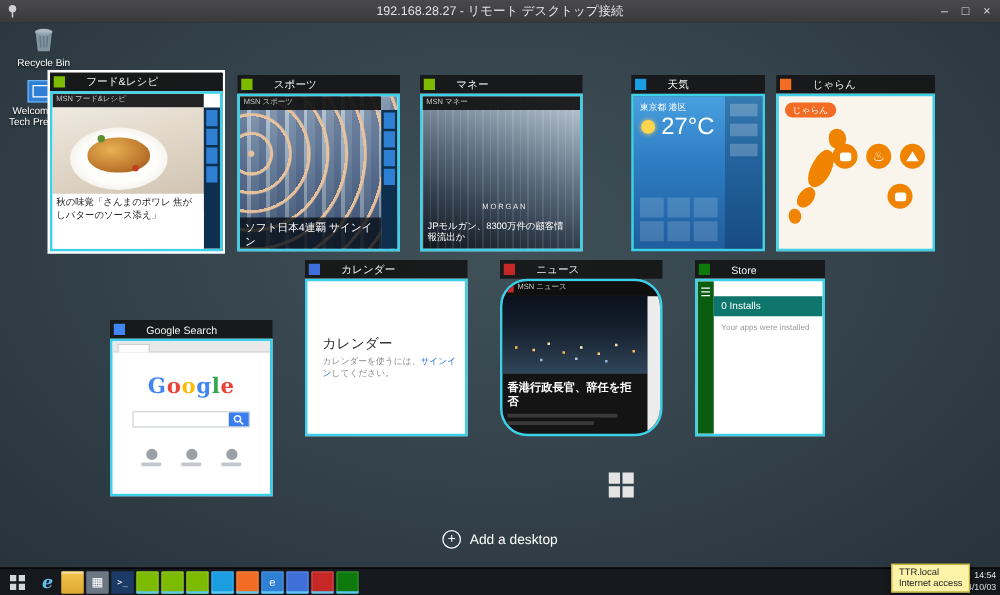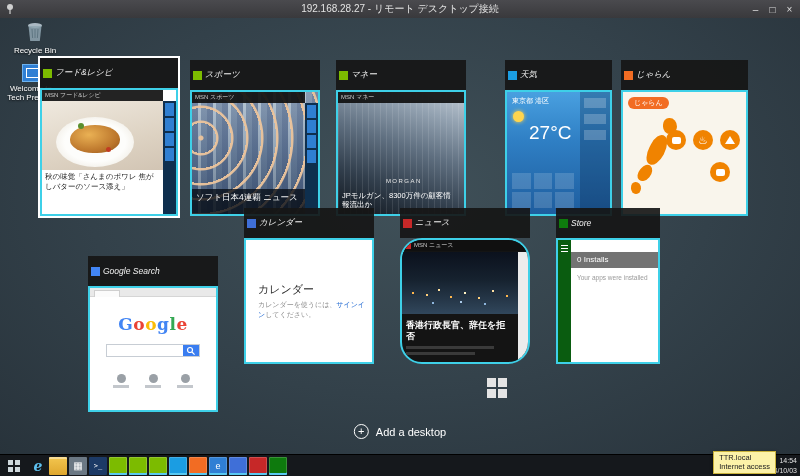--- a/index.html
+++ b/index.html
@@ -17,21 +17,21 @@
 
   .desk-icon{position:absolute;width:58px;display:flex;flex-direction:column;align-items:center;gap:2px;color:#fff;font-size:8px;text-align:center;text-shadow:0 1px 2px rgba(0,0,0,.8);line-height:1.15;}
   #di-recycle{left:6px;top:4px;text-align:right;}
   #di-welcome{left:2px;top:46px;}
   .welcome-tile{width:18px;height:18px;background:#2f7fd4;border:1px solid #6db2ee;position:relative;}
   .welcome-tile::before{content:"";position:absolute;left:3px;top:3px;width:12px;height:8px;border:1px solid #fff;}
 
   
   .thumb{position:absolute;cursor:pointer;}
   .thumb.selected{box-shadow:0 0 0 2px #fff;}
-  .thumb-title{height:30px;display:flex;align-items:center;gap:3px;background:rgba(22,22,22,.92);padding:0 3px;overflow:hidden;font-style:italic;}
+  .thumb-title{height:15px;display:flex;align-items:center;gap:17px;background:rgba(22,22,22,.92);padding:0 3px;overflow:hidden;}
   .thumb-icon{width:9px;height:9px;flex:0 0 auto;}
   .thumb-label{color:#f0f0f0;font-size:8.5px;white-space:nowrap;overflow:hidden;}
   .thumb-body{position:relative;border:2px solid #3ed0e8;overflow:hidden;background:#fff;}
 
   #t-food{left:40px;top:40px;width:138px;}   #t-food .thumb-body{height:128px;}
   #t-sports{left:190px;top:42px;width:130px;}#t-sports .thumb-body{height:126px;}
   #t-money{left:336px;top:42px;width:130px;} #t-money .thumb-body{height:126px;}
   #t-weather{left:505px;top:42px;width:107px;}#t-weather .thumb-body{height:126px;}
   #t-jalan{left:621px;top:42px;width:127px;} #t-jalan .thumb-body{height:126px;}
   #t-google{left:88px;top:190px;width:130px;margin-top:48px;}#t-google .thumb-body{height:126px;}
@@ -66,21 +66,21 @@
   .money-body{background-image:
     repeating-linear-gradient(90deg, rgba(255,255,255,.10) 0 1px, rgba(0,0,0,0) 1px 6px),
     linear-gradient(200deg,#c2ccd6 0%,#93a2b1 20%,#5f6f80 45%,#323f4d 72%,#10161d 100%);}
   .m-sign{position:absolute;left:38%;bottom:30px;color:#e8e8e8;font-size:6px;letter-spacing:1.5px;}
   .m-caption{position:absolute;left:4px;right:6px;bottom:4px;color:#fff;font-size:7.5px;line-height:1.3;}
 
   
   .weather-body{background:linear-gradient(180deg,#49a0e0 0%,#2f7fc4 40%,#1e5d9e 100%);}
   .w-loc{position:absolute;top:4px;left:5px;font-size:7px;color:#fff;}
   .w-sun{position:absolute;top:19px;left:6px;width:11px;height:11px;border-radius:50%;background:#ffd54f;box-shadow:0 0 4px #ffd54f;}
-  .w-temp{position:absolute;top:14px;left:22px;color:#fff;font-size:19px;margin-top:16px;}
+  .w-temp{position:absolute;top:14px;left:22px;color:#fff;font-size:19px;}
   .w-col{position:absolute;top:0;right:0;bottom:0;width:30px;background:rgba(10,35,70,.30);}
   .w-col i{display:block;height:10px;margin:6px 4px 0;background:rgba(255,255,255,.22);}
   .w-grid{position:absolute;left:5px;right:36px;bottom:6px;display:grid;grid-template-columns:repeat(3,1fr);gap:3px;}
   .w-grid i{height:16px;background:rgba(255,255,255,.16);}
 
   
   .jalan-body{background:#f9f5ec;}
   .j-logo{position:absolute;top:5px;left:5px;background:#f26c23;color:#fff;font-size:7px;padding:1px 6px;border-radius:8px;}
   .j-map{position:absolute;left:8px;top:26px;width:52px;height:90px;}
   .isle{position:absolute;background:#f08300;border-radius:45% 55% 50% 50%;}
@@ -121,21 +121,21 @@
   .n-caption{position:absolute;top:80px;left:4px;right:14px;color:#fff;font-size:9px;font-weight:bold;line-height:1.25;}
   .n-bar{position:absolute;left:4px;height:3px;background:#3a3a3a;}
   .nb1{top:106px;width:70%;}
   .nb2{top:112px;width:55%;}
   .n-side{position:absolute;top:12px;right:0;bottom:0;width:10px;background:#ececec;}
 
   
   .store-body{background:#fff;}
   .s-side{position:absolute;left:0;top:0;bottom:0;width:13px;background:#0a5c10;}
   .burger{position:absolute;left:3px;top:5px;width:7px;height:1px;background:#fff;box-shadow:0 3px 0 #fff,0 6px 0 #fff;}
-  .s-banner{position:absolute;left:13px;right:0;top:12px;height:16px;background:#737373;color:#fff;font-size:8px;line-height:16px;padding:0 6px;}
+  .s-banner{position:absolute;left:13px;right:0;top:12px;height:16px;background:#0f766e;color:#fff;font-size:8px;line-height:16px;padding:0 6px;}
   .s-msg{position:absolute;left:19px;top:34px;font-size:6.5px;color:#9a9a9a;}
 
   
   .watermark{position:absolute;left:487px;top:360px;display:flex;align-items:center;gap:9px;color:#e4e4e4;}
   .winlogo{position:relative;width:21px;height:21px;}
   .winlogo::before{content:"";position:absolute;left:0;top:0;width:9px;height:9px;background:#e4e4e4;box-shadow:11px 0 #e4e4e4,0 11px #e4e4e4,11px 11px #e4e4e4;}
   .watermark-text{font-size:17px;color:#e8e8e8;}
   .add-desktop{position:absolute;left:50%;top:406px;transform:translateX(-50%);display:flex;align-items:center;gap:7px;color:#fff;font-size:11px;cursor:pointer;}
   .plus-circle{width:15px;height:15px;border:1px solid #fff;border-radius:50%;display:flex;align-items:center;justify-content:center;font-size:11px;line-height:1;}
 
@@ -222,21 +222,21 @@
         <span class="thumb-label">スポーツ</span>
       </div>
       <div class="thumb-body sports-body">
         <div class="app-strip">MSN スポーツ</div>
         <div class="side-tiles">
             <i></i>
             <i></i>
             <i></i>
             <i></i>
           </div>
-        <div class="sp-caption">ソフト日本4連覇 ニュース</div>
+        <div class="sp-caption">ソフト日本4連覇 サインイン</div>
       </div>
     </div>
 
     <div class="thumb" id="t-money">
       <div class="thumb-title">
         <span class="thumb-icon" style="background: rgb(124, 187, 0);"></span>
         <span class="thumb-label">マネー</span>
       </div>
       <div class="thumb-body money-body">
         <div class="app-strip">MSN マネー</div>

